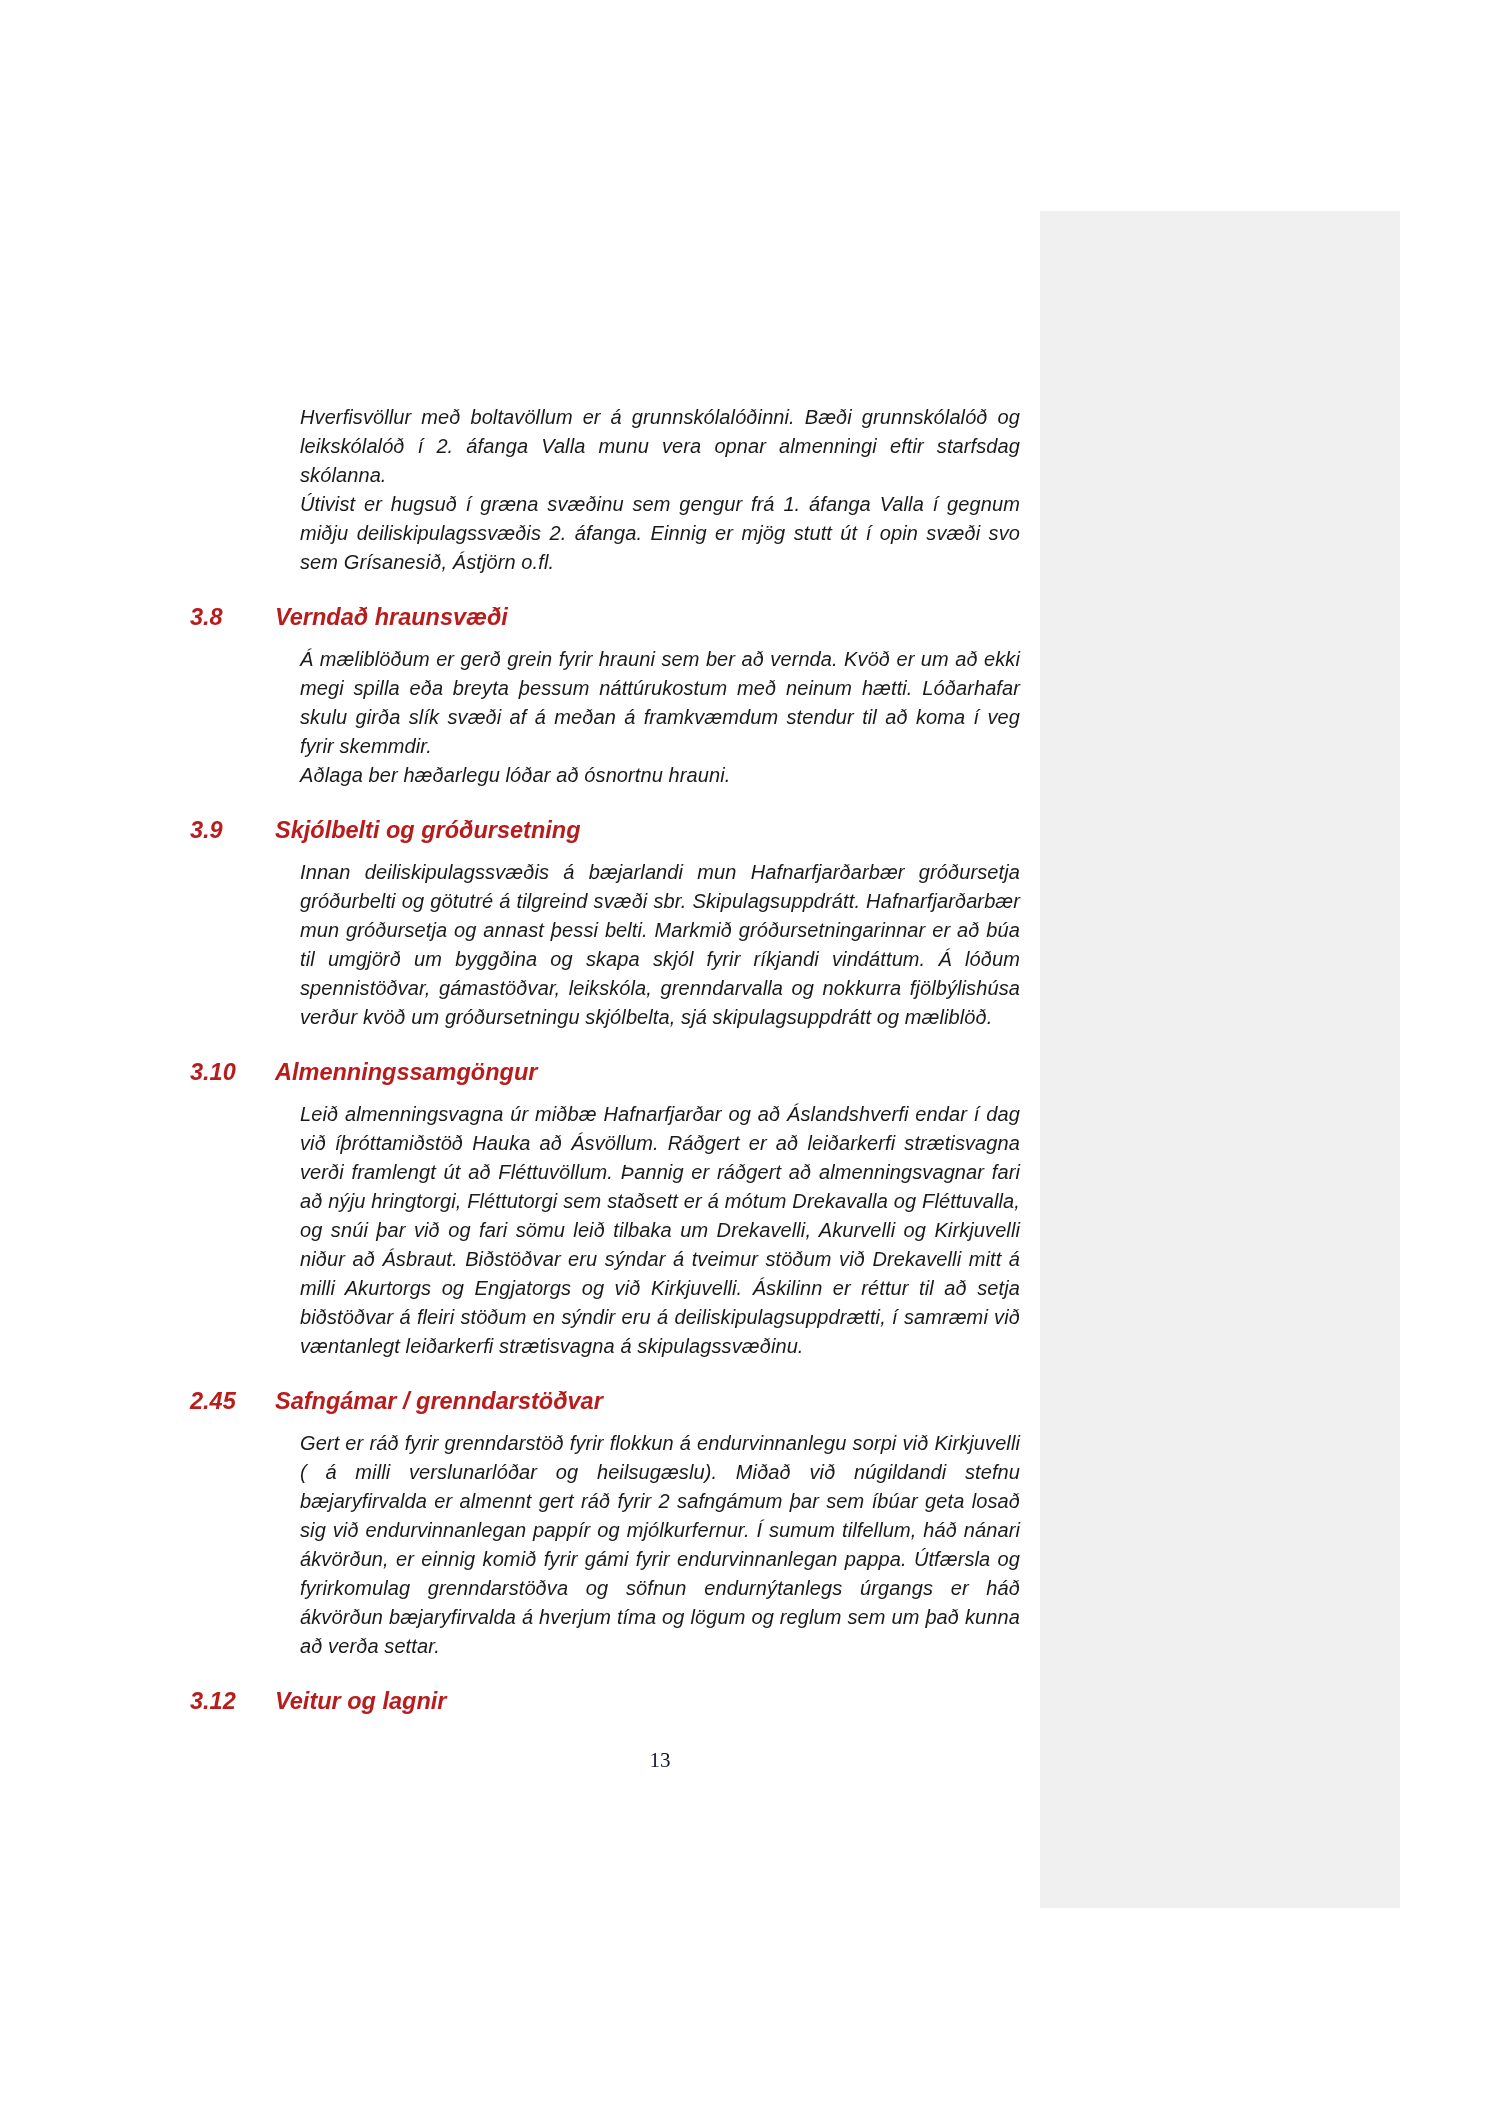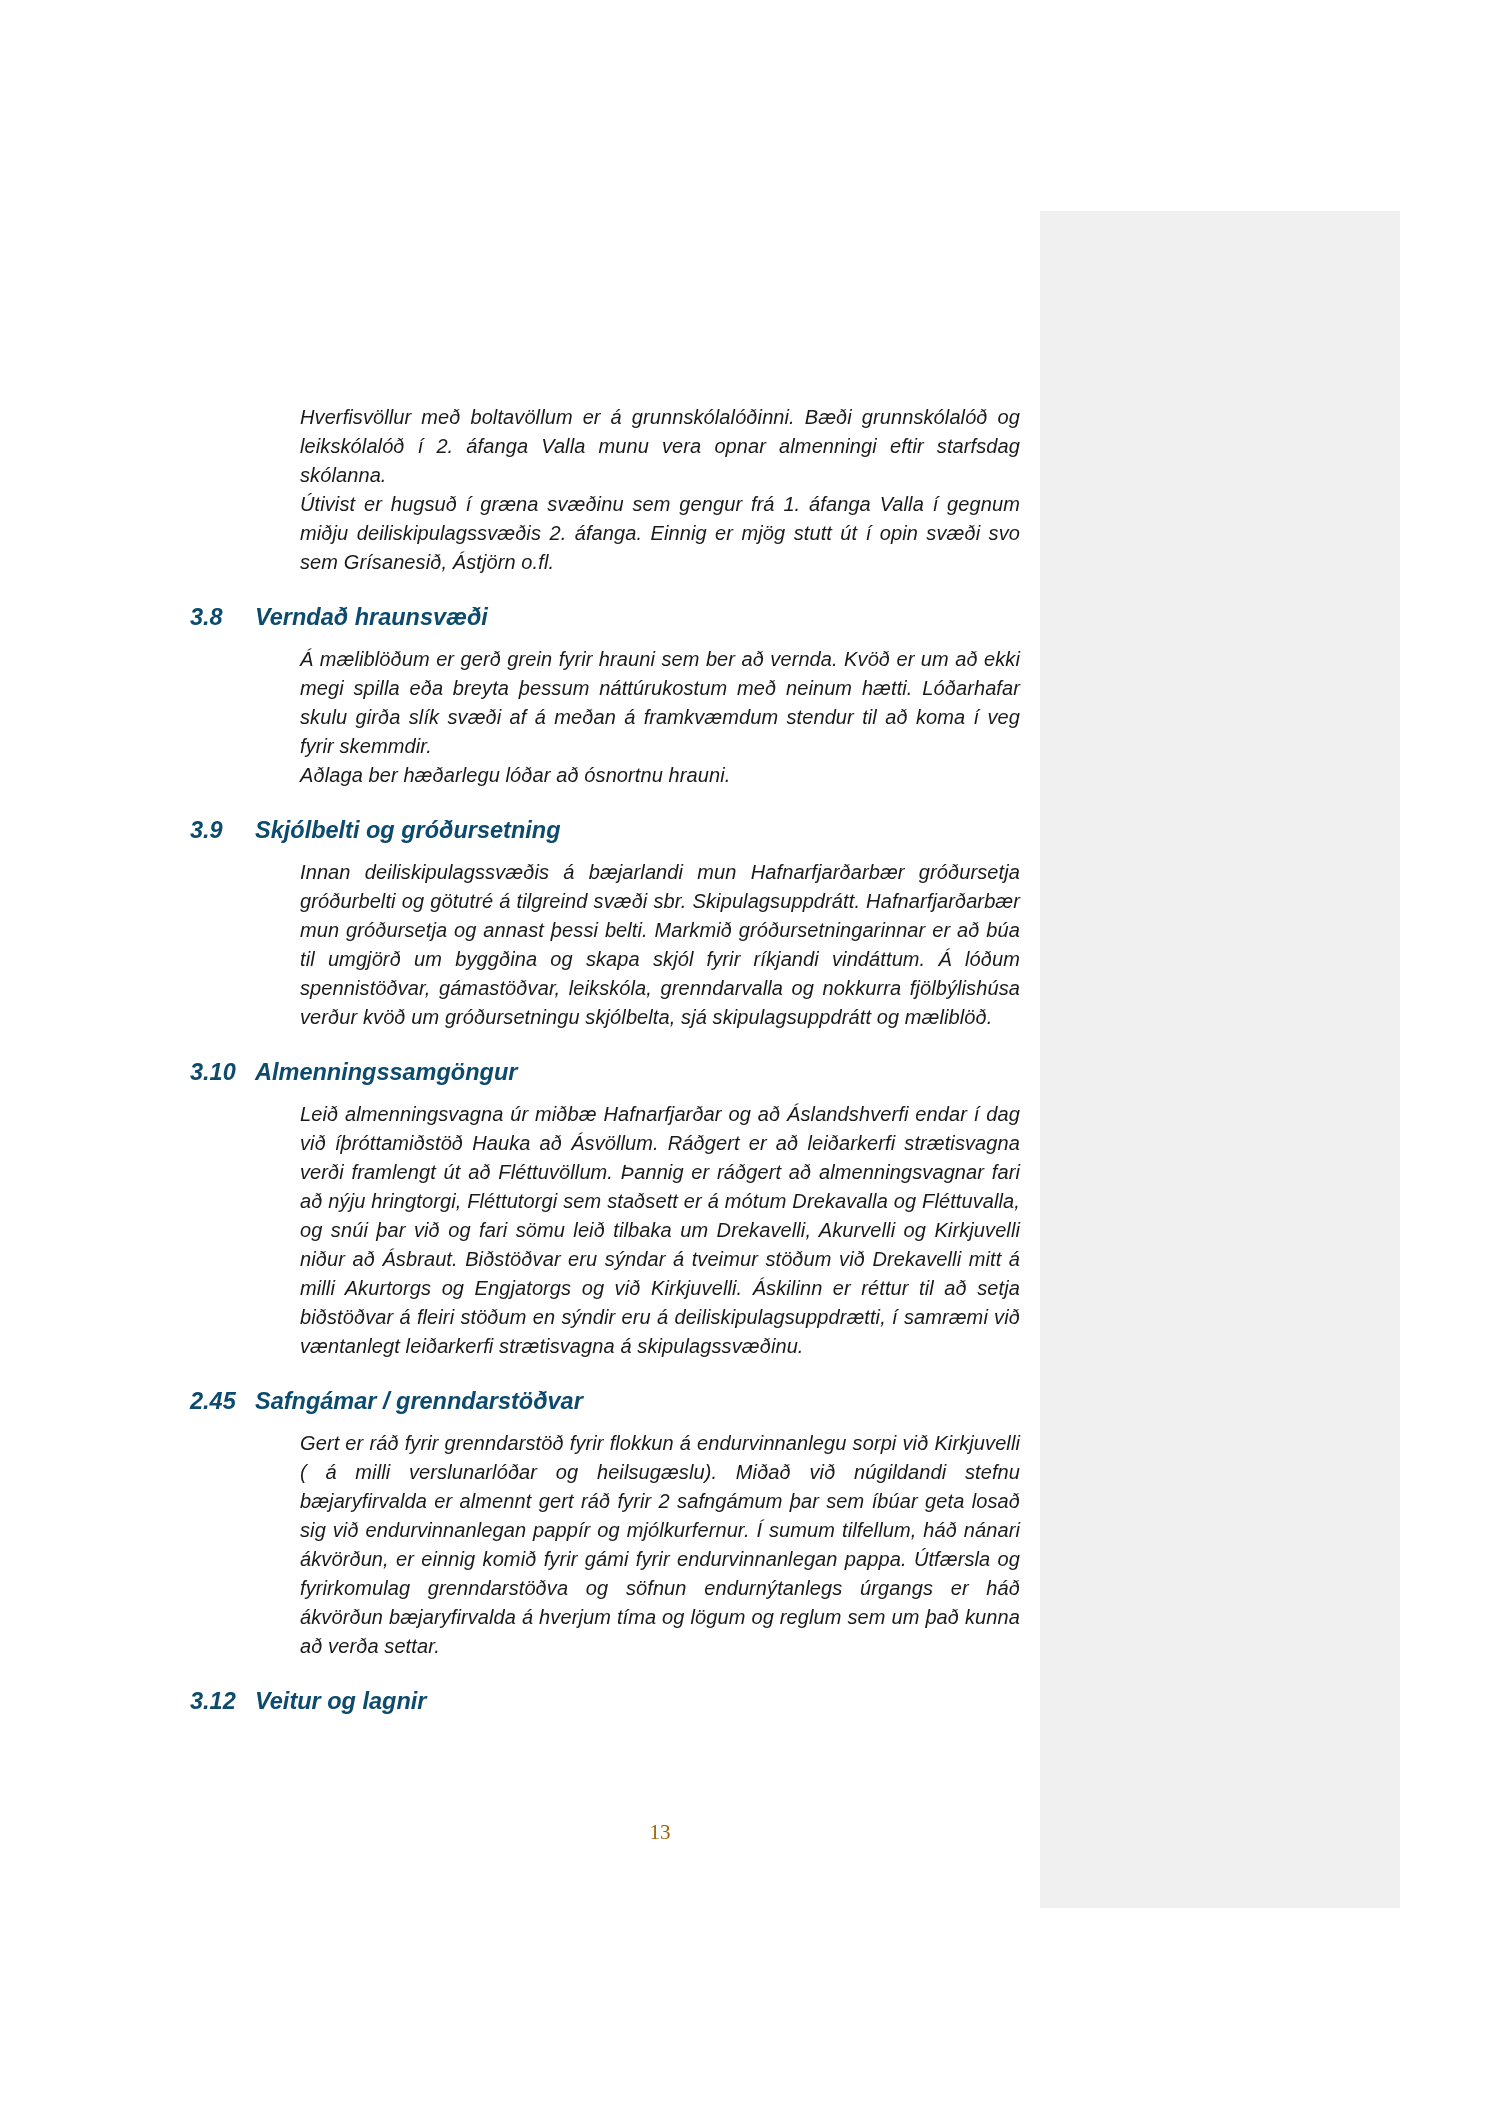--- a/index.html
+++ b/index.html
@@ -38,36 +38,37 @@
     line-height: 29px;
     text-align: justify;
     letter-spacing: 0.1px;
   }
   .section-heading {
     display: flex;
     align-items: baseline;
     margin: 27px 0 14px 0;
     font-size: 23.5px;
     font-weight: bold;
-    color: #0c4a6e;
+    color: #b91c1c;
+    gap: 20px;
   }
   .section-heading .sec-num {
     display: inline-block;
     width: 65px;
     flex: 0 0 65px;
   }
   .page-number {
     position: absolute;
     left: 300px;
-    top: 1820px;
+    top: 1748px;
     width: 720px;
     text-align: center;
     font-family: "Liberation Serif", serif;
     font-size: 21px;
-    color: #a16207;
+    color: #0f172a;
   }
 </style>
 </head>
 <body>
 
 <div class="page">
 
   <div class="artifact-panel" style="background: rgb(240, 240, 240);"></div>
 
   <div class="content body-text">

